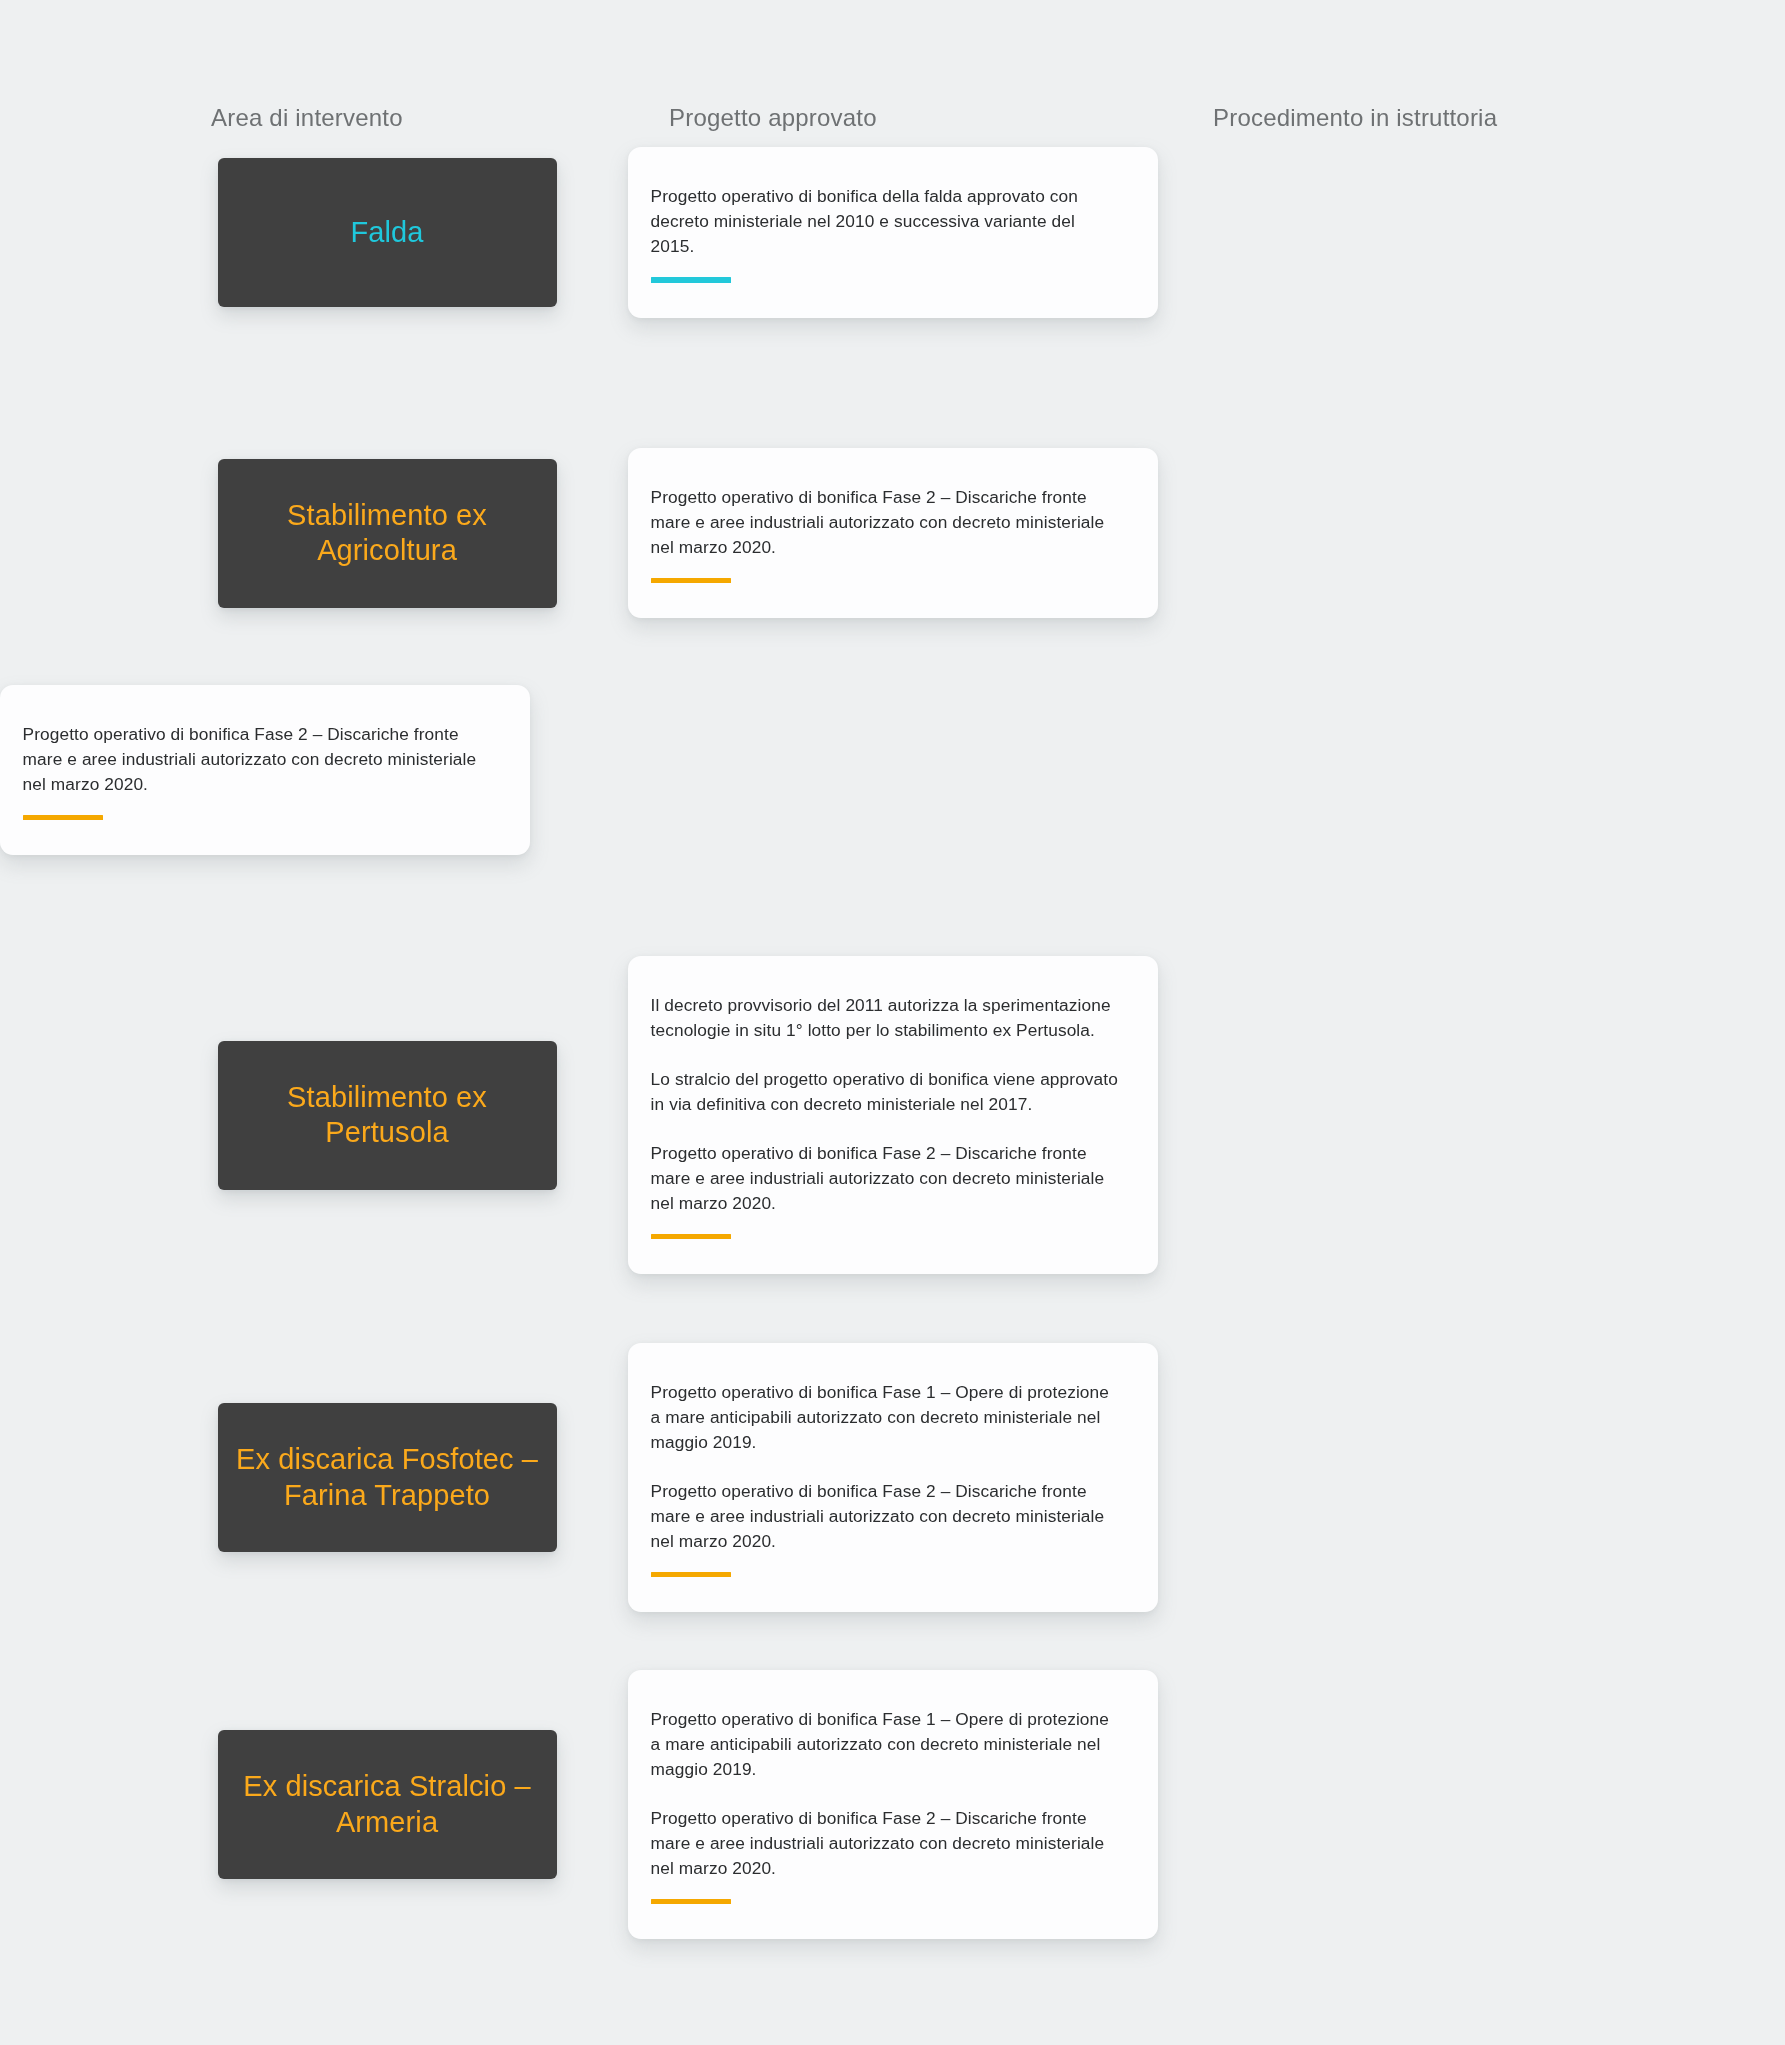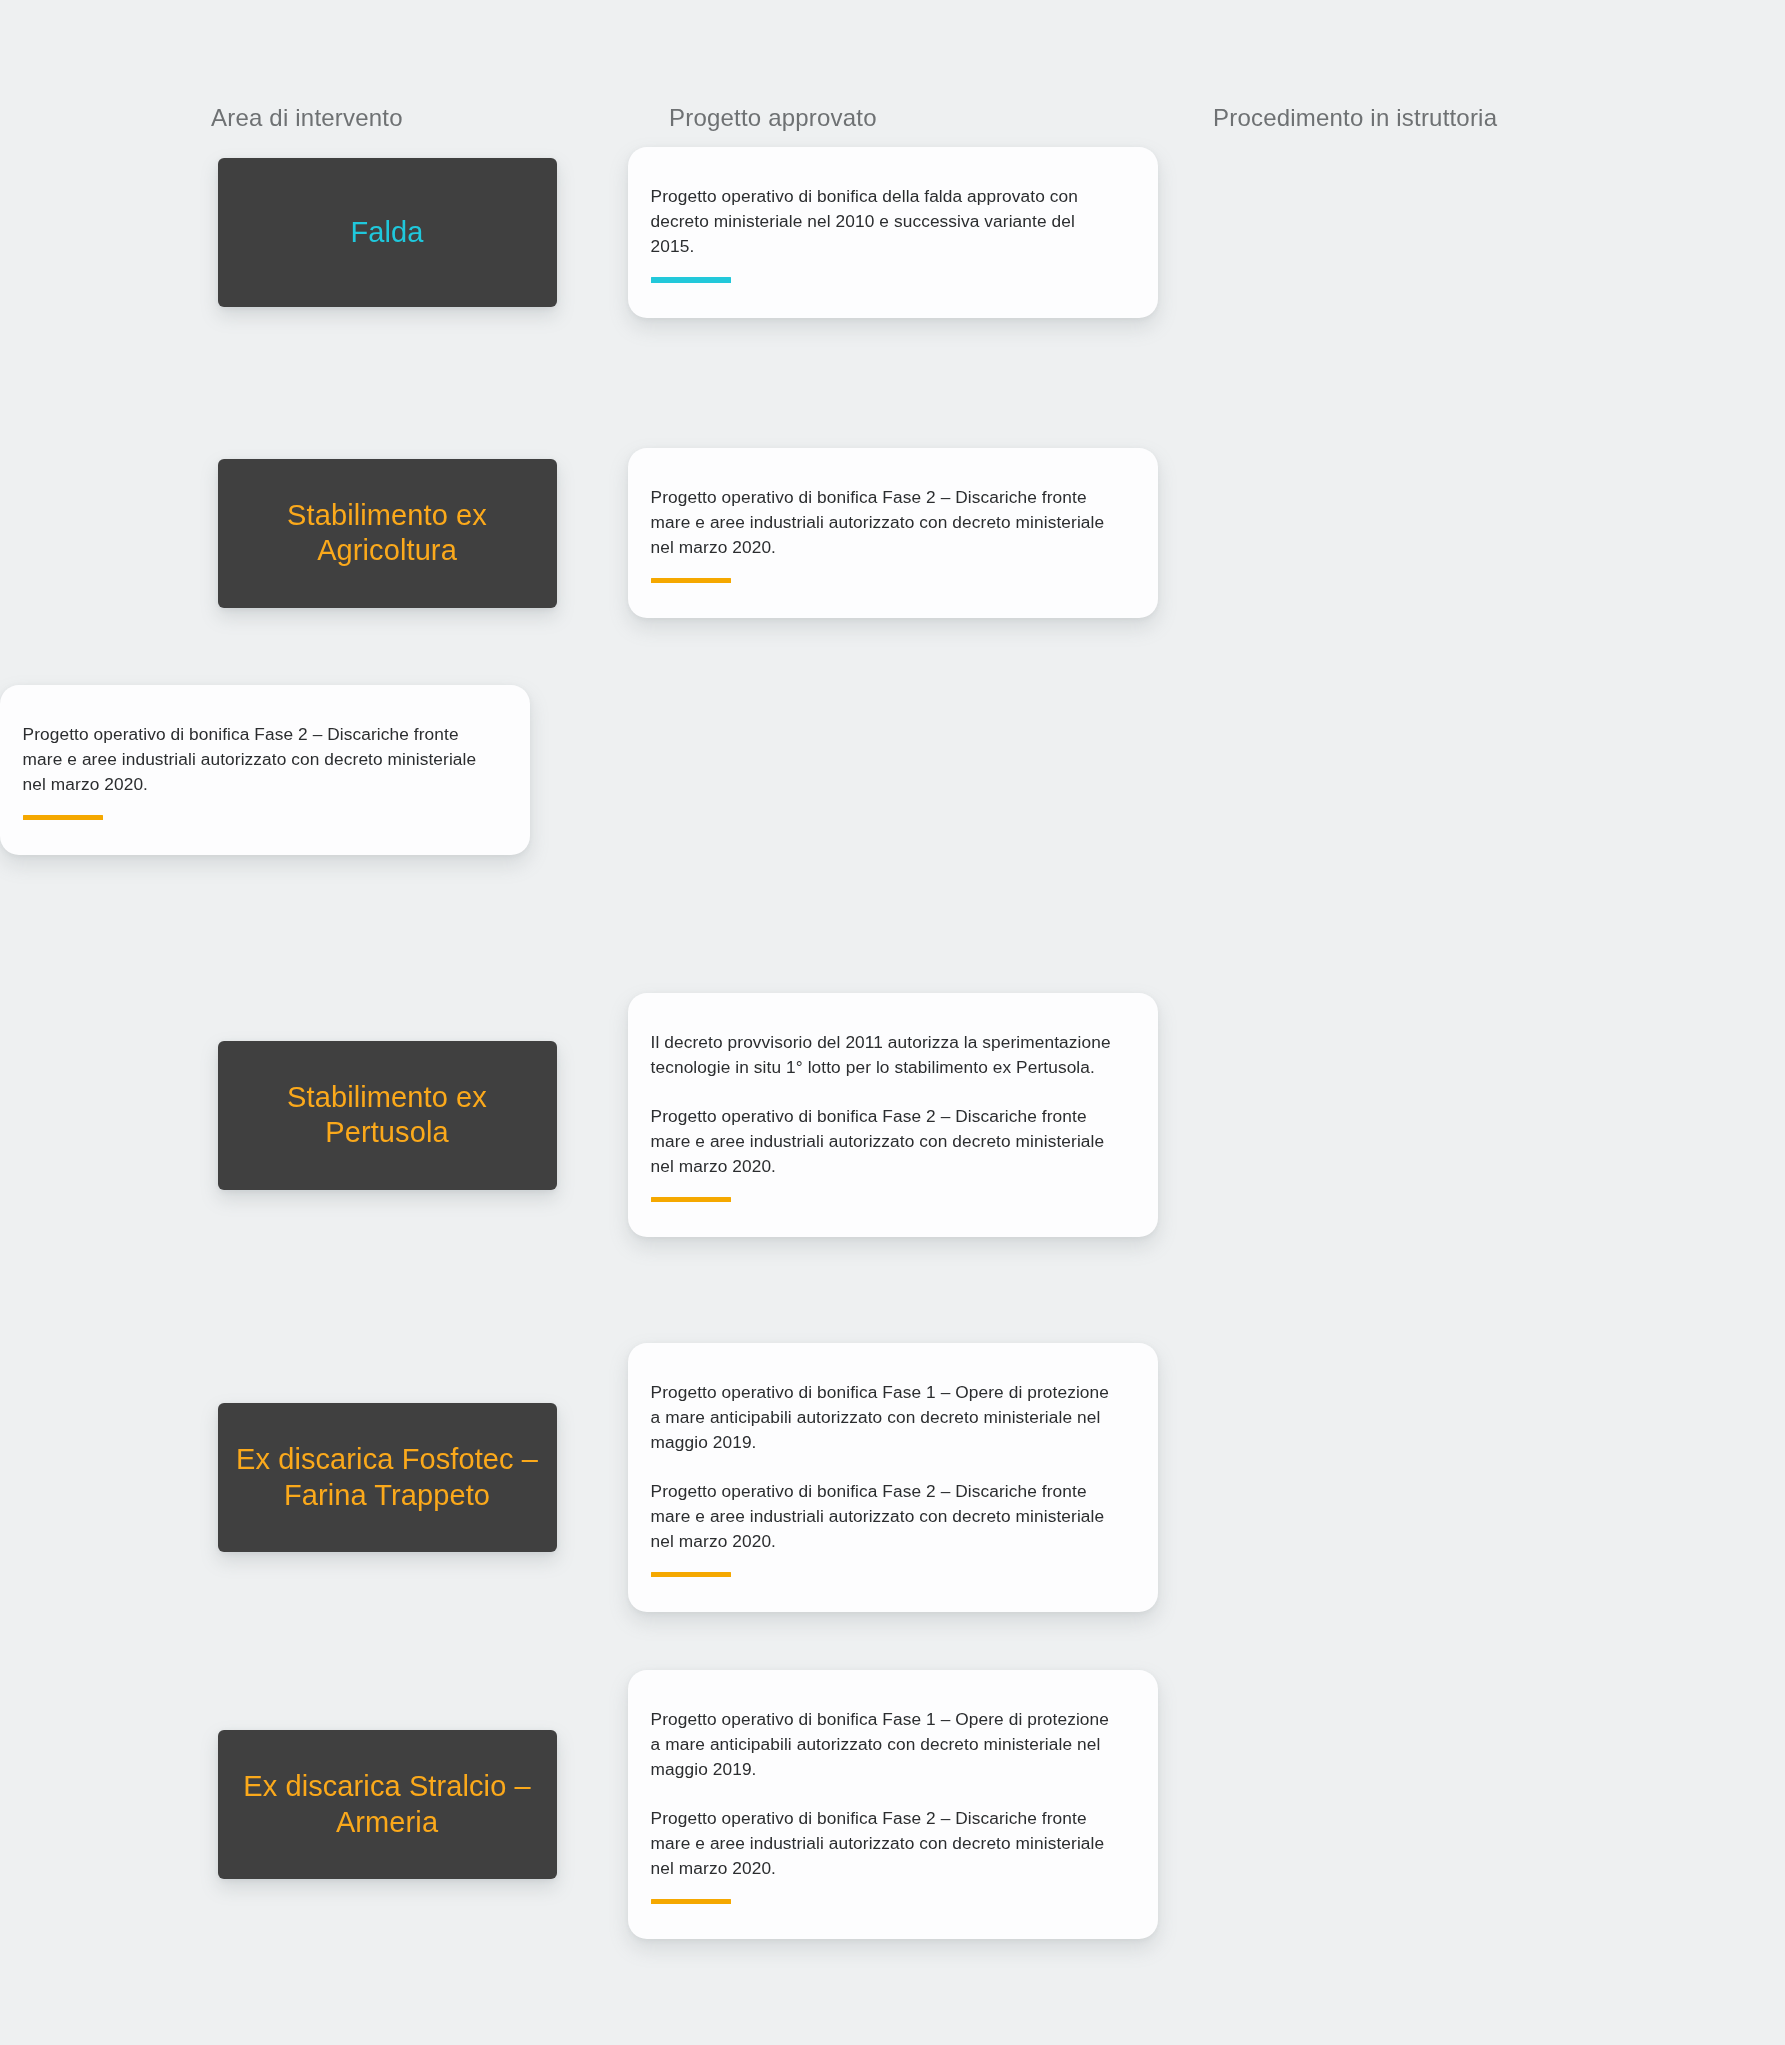--- a/index.html
+++ b/index.html
@@ -92,21 +92,21 @@
   .col-project {
     position: relative;
     width: 548px;
     flex: 0 0 auto;
     display: flex;
     justify-content: flex-start;
   }
 
   .content-card {
     background: #fdfdfe;
-    border-radius: 19px;
+    border-radius: 13px;
     box-shadow: 0 9.5px 20px rgba(120,128,134,0.20),
                 0 1.8px 5.4px rgba(120,128,134,0.09);
     width: 530px;
     padding: 37px 37px 35px 22.6px;
   }
   .content-card .inner { padding-left: 0; }
 
   .content-card p {
     font-size: 17.3px;
     line-height: 1.45;
@@ -207,20 +207,21 @@
     <div class="row r4">
       <div class="col-area">
         <div class="label-card orange">
           <span class="label-text">Stabilimento ex Pertusola</span>
         </div>
       </div>
       <div class="col-project">
         <div class="content-card">
           <div class="inner">
             <p>Il decreto provvisorio del 2011 autorizza la sperimentazione tecnologie in situ 1° lotto per lo stabilimento ex Pertusola.</p>
+            <p>Lo stralcio del progetto operativo di bonifica viene approvato in via definitiva con decreto ministeriale nel 2017.</p>
             <p>Progetto operativo di bonifica Fase 2 – Discariche fronte mare e aree industriali autorizzato con decreto ministeriale nel marzo 2020.</p>
             <div class="accent-bar orange"></div>
           </div>
         </div>
       </div>
       <div class="col-proc">
         <span></span>
       </div>
     </div>
 

